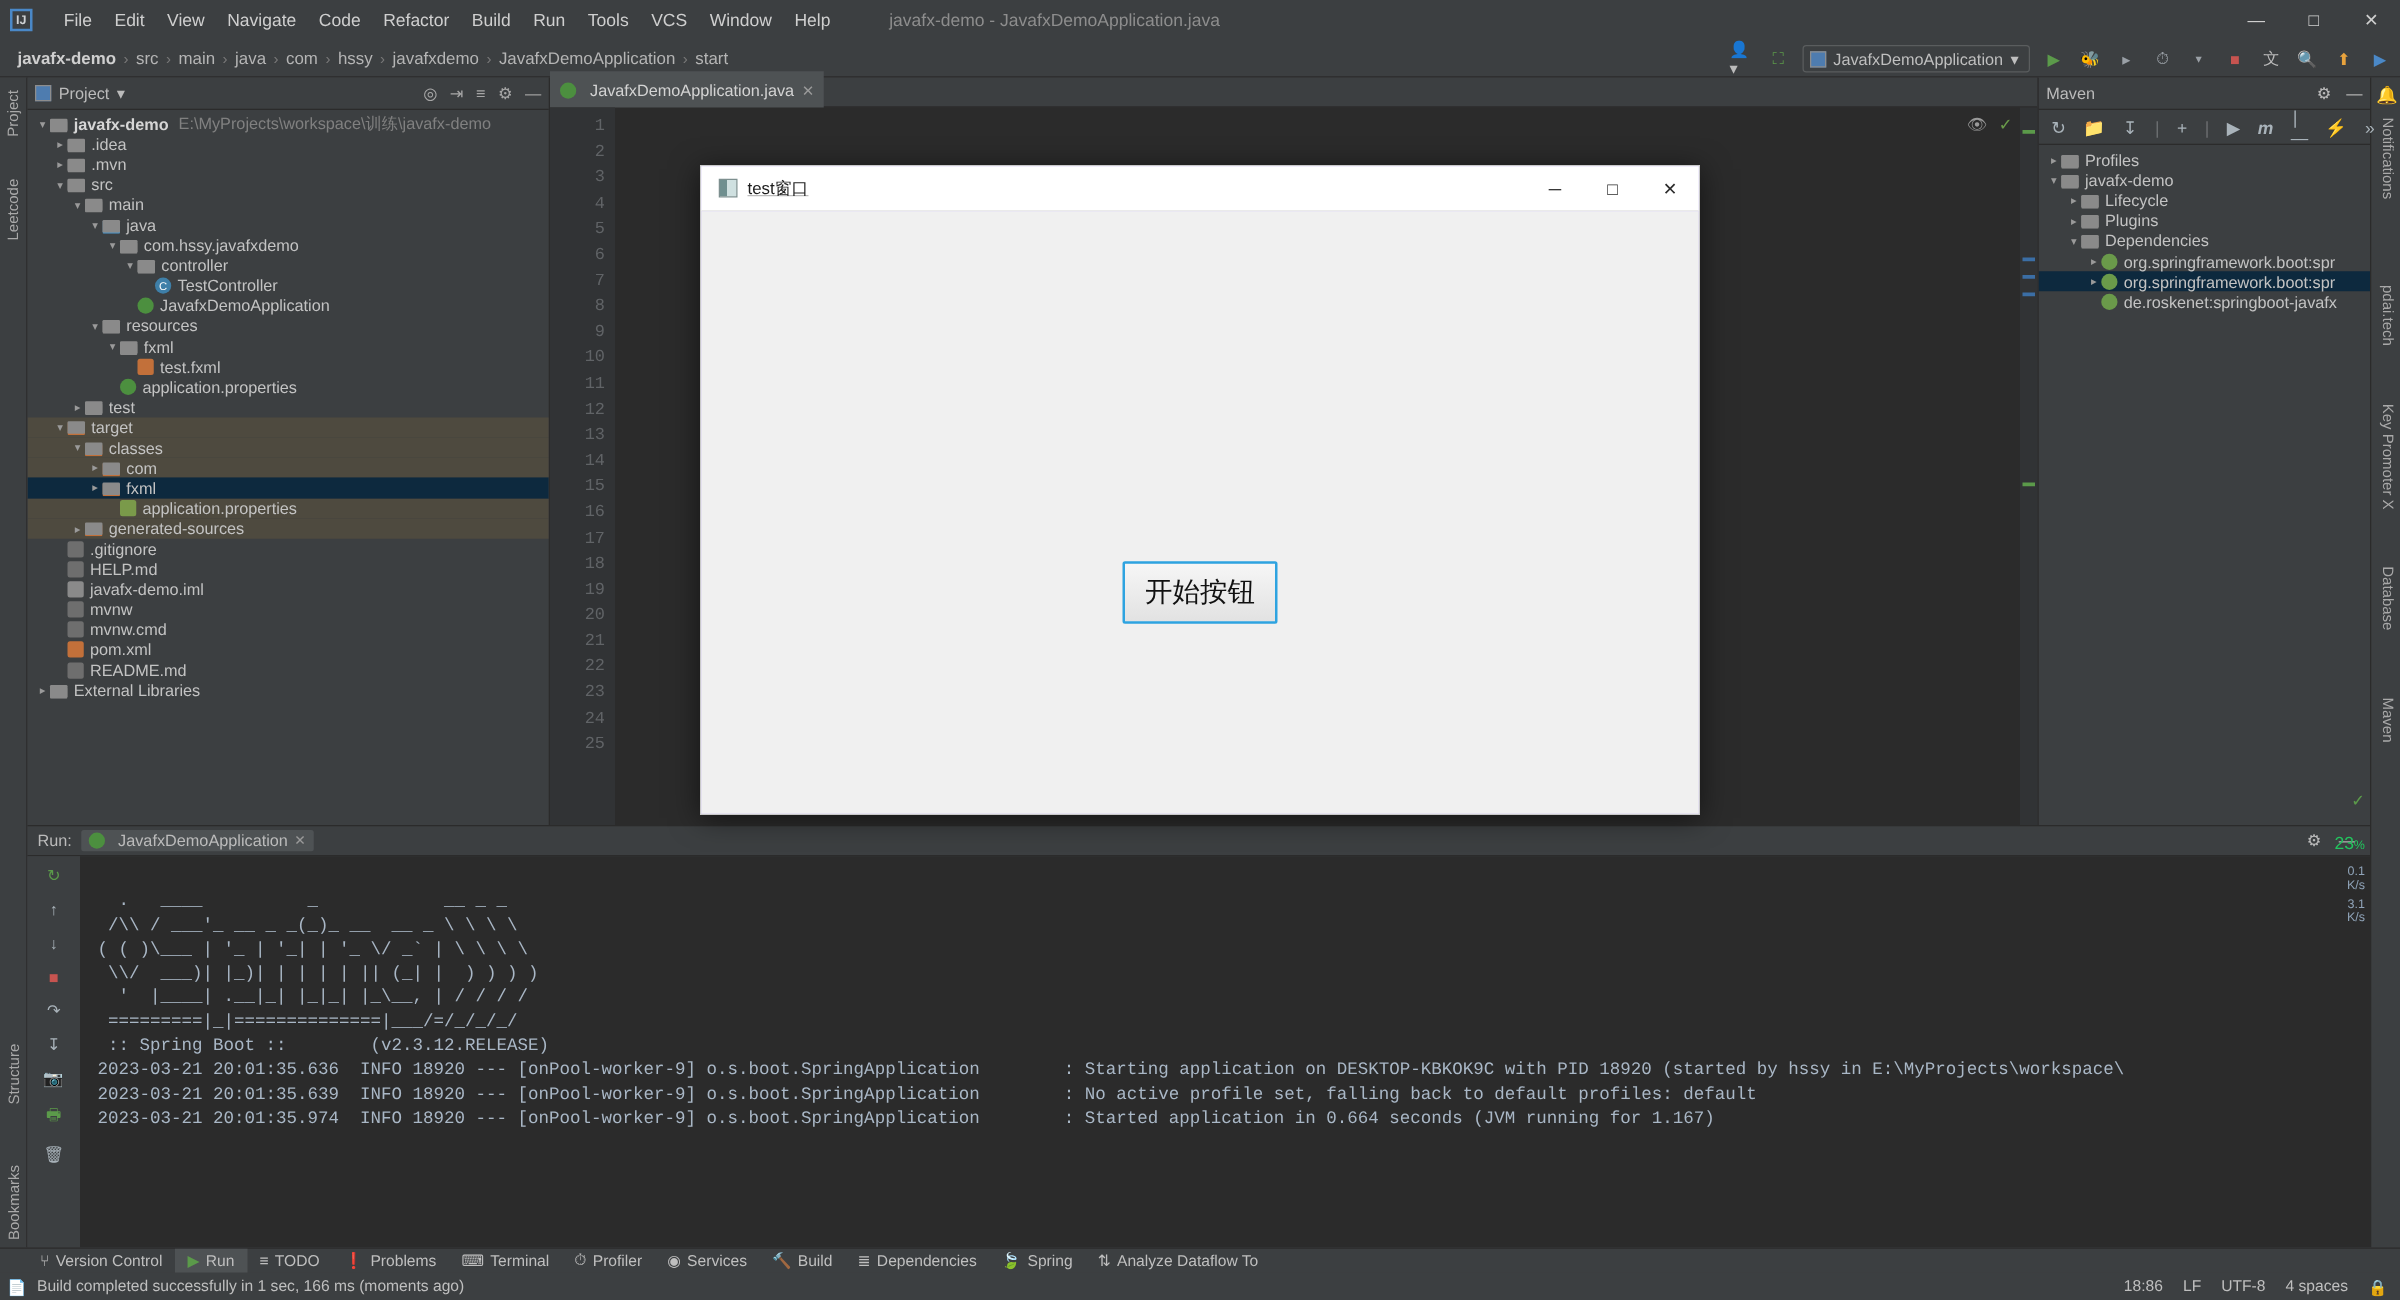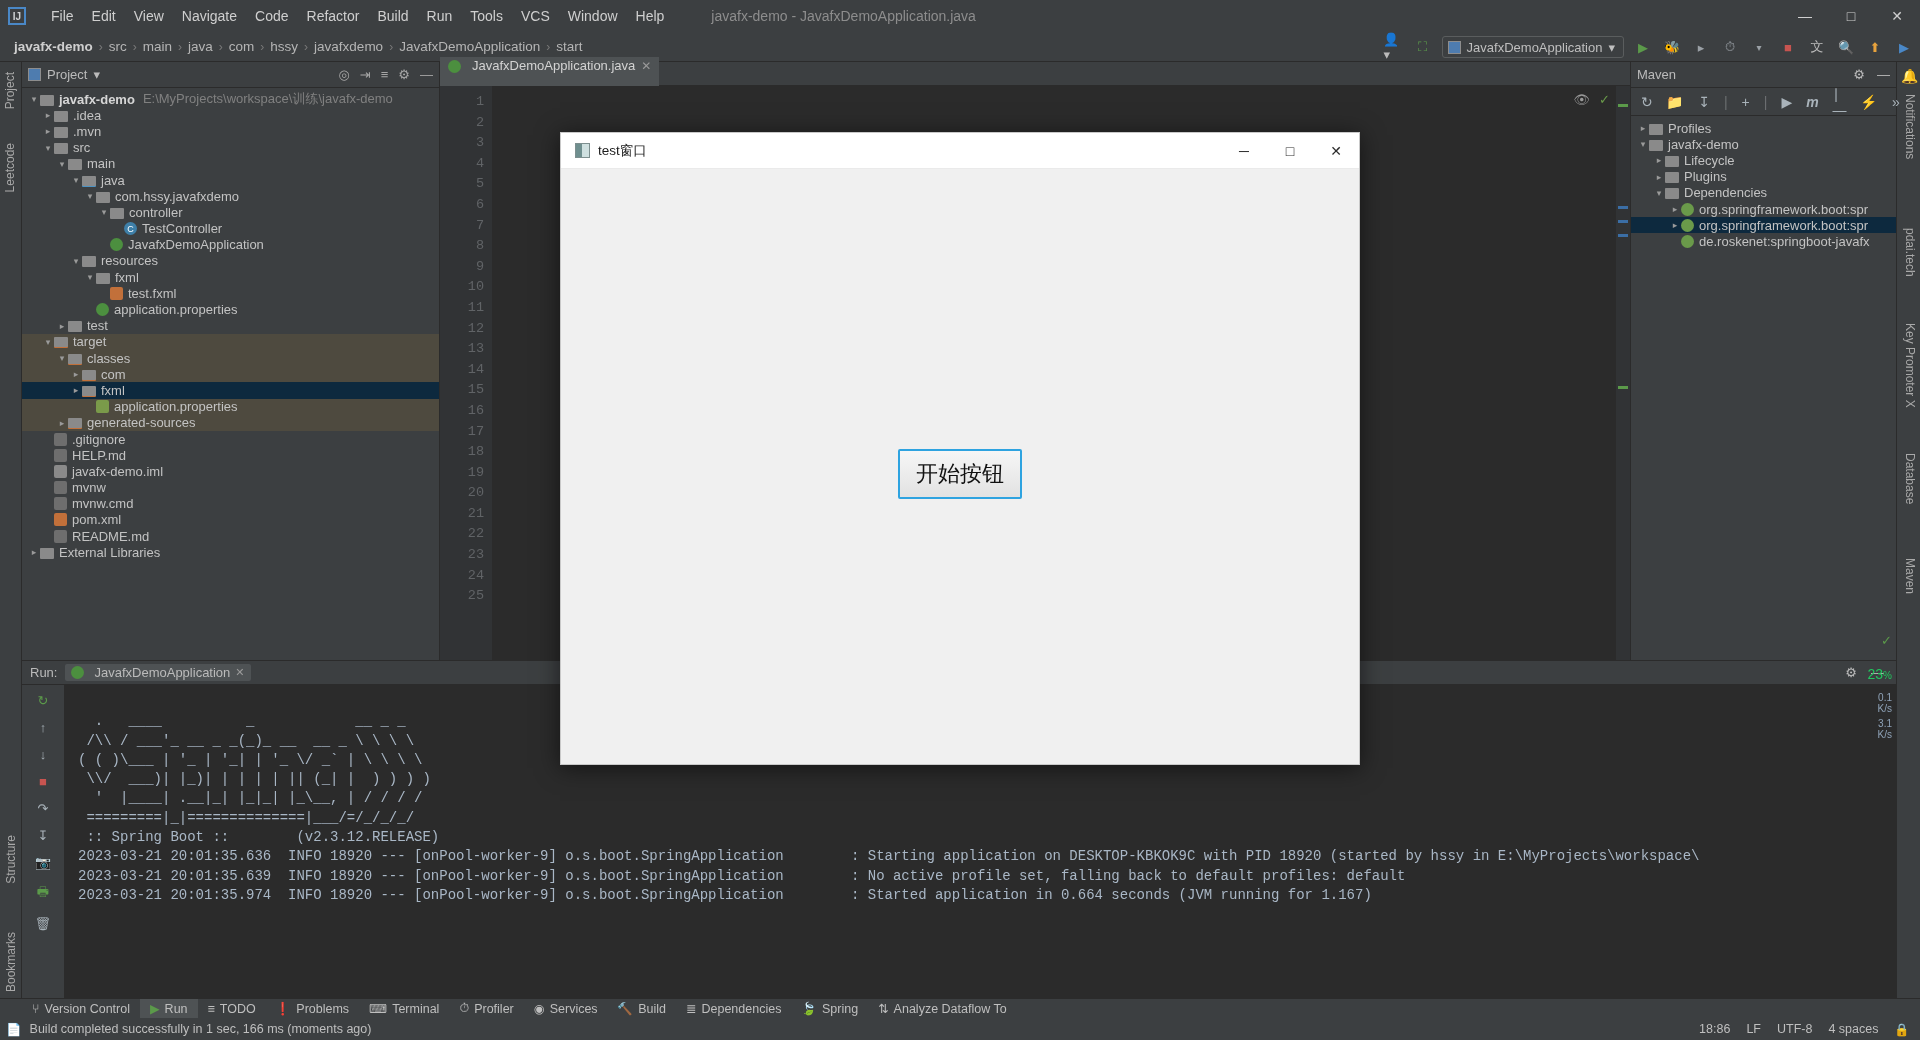--- a/index.html
+++ b/index.html
@@ -70,21 +70,21 @@
   .fic.prop { background:#777; }
   .fic.git { background:#6e6e6e; }
   .fic.md { background:#6e6e6e; }
   .fic.iml { background:#8a8a8a; }
   .fic.xml { background:#c2703a; }
   .fic.sh { background:#6e6e6e; }
 
   
   .editor { position:absolute; left:440px; top:62px; right:290px; bottom:380px; background:#2b2b2b; }
   .tabs { height:24px; background:#3c3f41; display:flex; align-items:center; border-bottom:1px solid #2b2b2b;}
-  .tab { display:flex; align-items:flex-end; gap:6px; padding:16px 8px; height:24px; font-size:13px;
+  .tab { display:flex; align-items:center; gap:6px; padding:16px 8px; height:24px; font-size:13px;
          background:#4e5254; color:#d3d3d3; border-bottom:2px solid #4a88c7;}
   .tab .x { color:#9a9a9a; font-size:12px; }
   .code { position:relative; height:calc(100% - 24px); background:#2b2b2b; display:flex; }
   .gutter { width:52px; background:#313335; color:#606366; font-family:"Liberation Mono", monospace;
             font-size:13.5px; text-align:right; padding:6px 8px 0 0; line-height:20.6px;}
   .codearea { flex:1; font-family:"Liberation Mono", monospace; font-size:14px; line-height:20.6px;
               padding:6px 0 0 12px; color:#a9b7c6;}
   .kw { color:#cc7832; }
   .str { color:#6a8759; }
   .mark { position:absolute; right:0; top:0; width:14px; bottom:0; background:#313335;}
@@ -115,22 +115,22 @@
   
   .toolwin { position:absolute; left:0; right:0; bottom:22px; height:20px; background:#3c3f41;
              display:flex; align-items:center; gap:0; padding-left:22px; border-top:1px solid #2b2b2b;}
   .twi { display:flex; align-items:center; gap:5px; padding:0 10px; font-size:12.5px; color:#bfbfbf; height:20px;}
   .twi.active { background:#4e5254; }
   .statusbar { position:absolute; left:0; right:0; bottom:0; height:22px; background:#3c3f41;
                display:flex; align-items:center; padding-left:6px; font-size:12.5px; color:#bfbfbf;}
   .statusright { margin-left:auto; display:flex; align-items:center; gap:16px; padding-right:10px;}
 
   
-  .dlg { position:absolute; left:560px; top:132px; width:800px; height:633px; background:#c4b5fd;
-         box-shadow:0 3px 22px rgba(0,0,0,.55); border:1px solid #c9c9c9;}
+  .dlg { position:absolute; left:560px; top:132px; width:800px; height:520px; background:#c4b5fd;
+         box-shadow:0 3px 22px rgba(0,0,0,.55); border:1px solid #c9c9c9;text-decoration:underline;}
   .dlgtitle { height:36px; background:#ffffff; display:flex; align-items:center; padding-left:14px;
               border-bottom:1px solid #eaeaea; position:relative;}
   .dlgtitle .ic { width:15px; height:15px; margin-right:8px; background:linear-gradient(90deg,#6f8f8f 0 45%,#cfe0e0 45% 100%);
                   border:1px solid #7d8f8f;}
   .dlgtitle .tt { color:#1d1d1d; font-size:13.5px; }
   .dlgwb { position:absolute; right:0; top:0; height:36px; display:flex; }
   .dlgwb div { width:46px; height:36px; display:flex; align-items:center; justify-content:center;
                color:#2b2b2b; font-size:14px;}
   .dlgbody { position:relative; height:calc(100% - 36px); background:#f0f0f0; }
   .dlgtext { position:absolute; left:0; right:0; top:178px; text-align:center; font-size:30px; color:#111;

